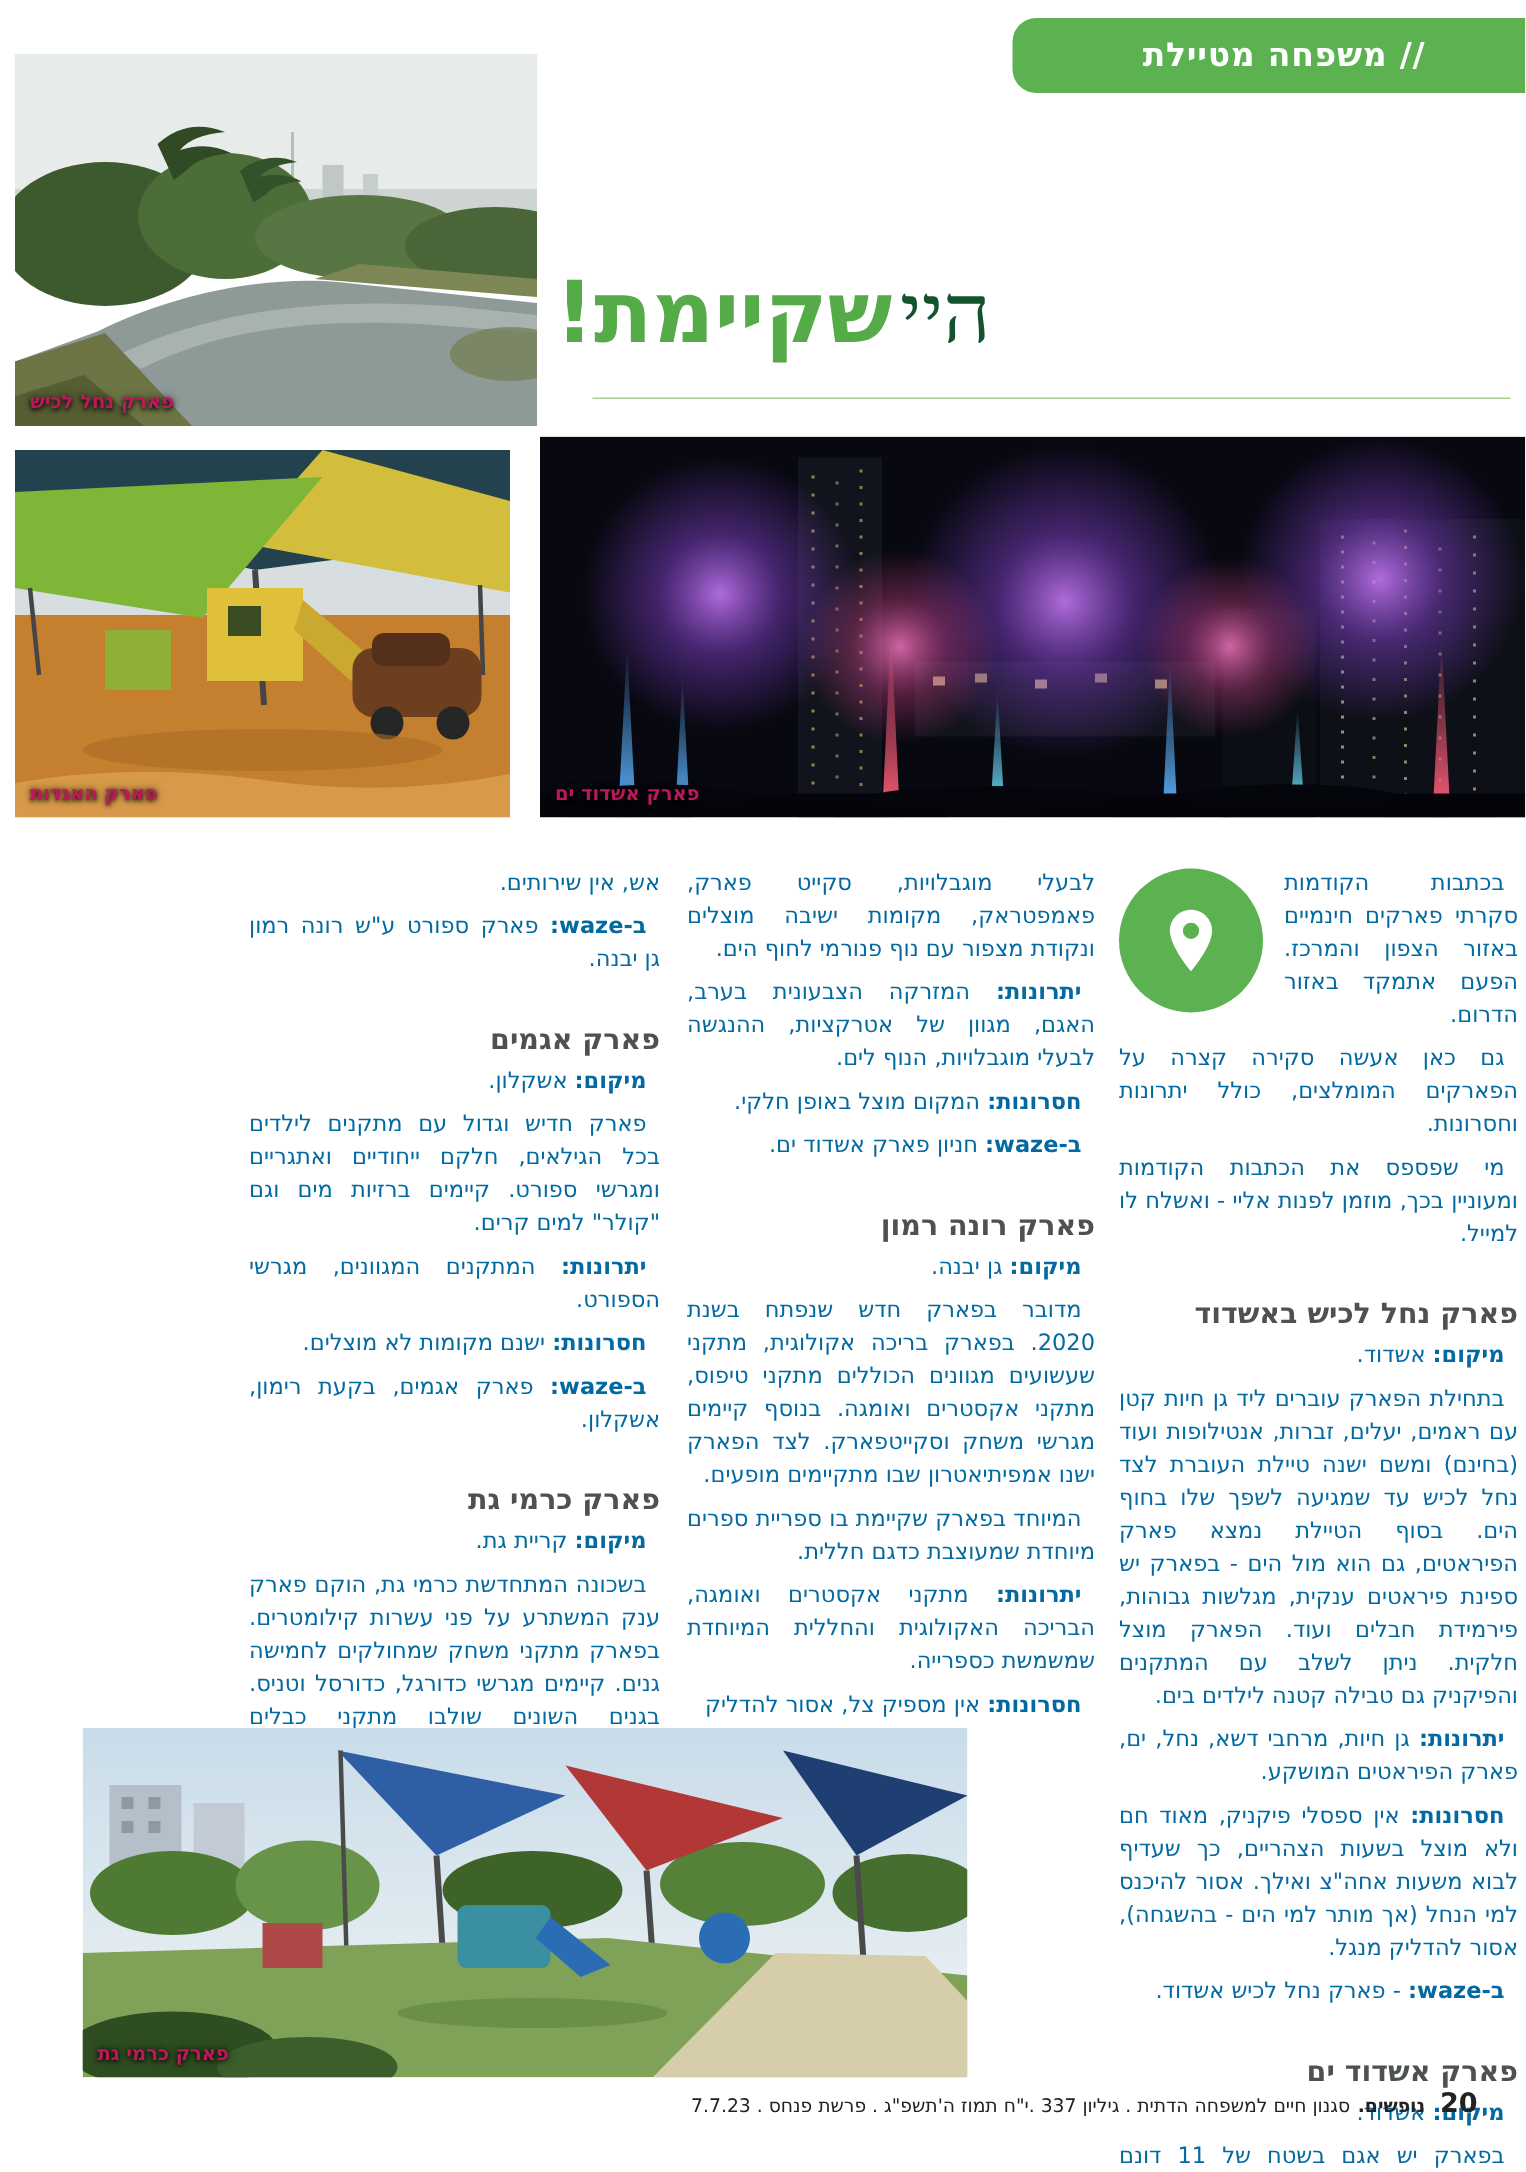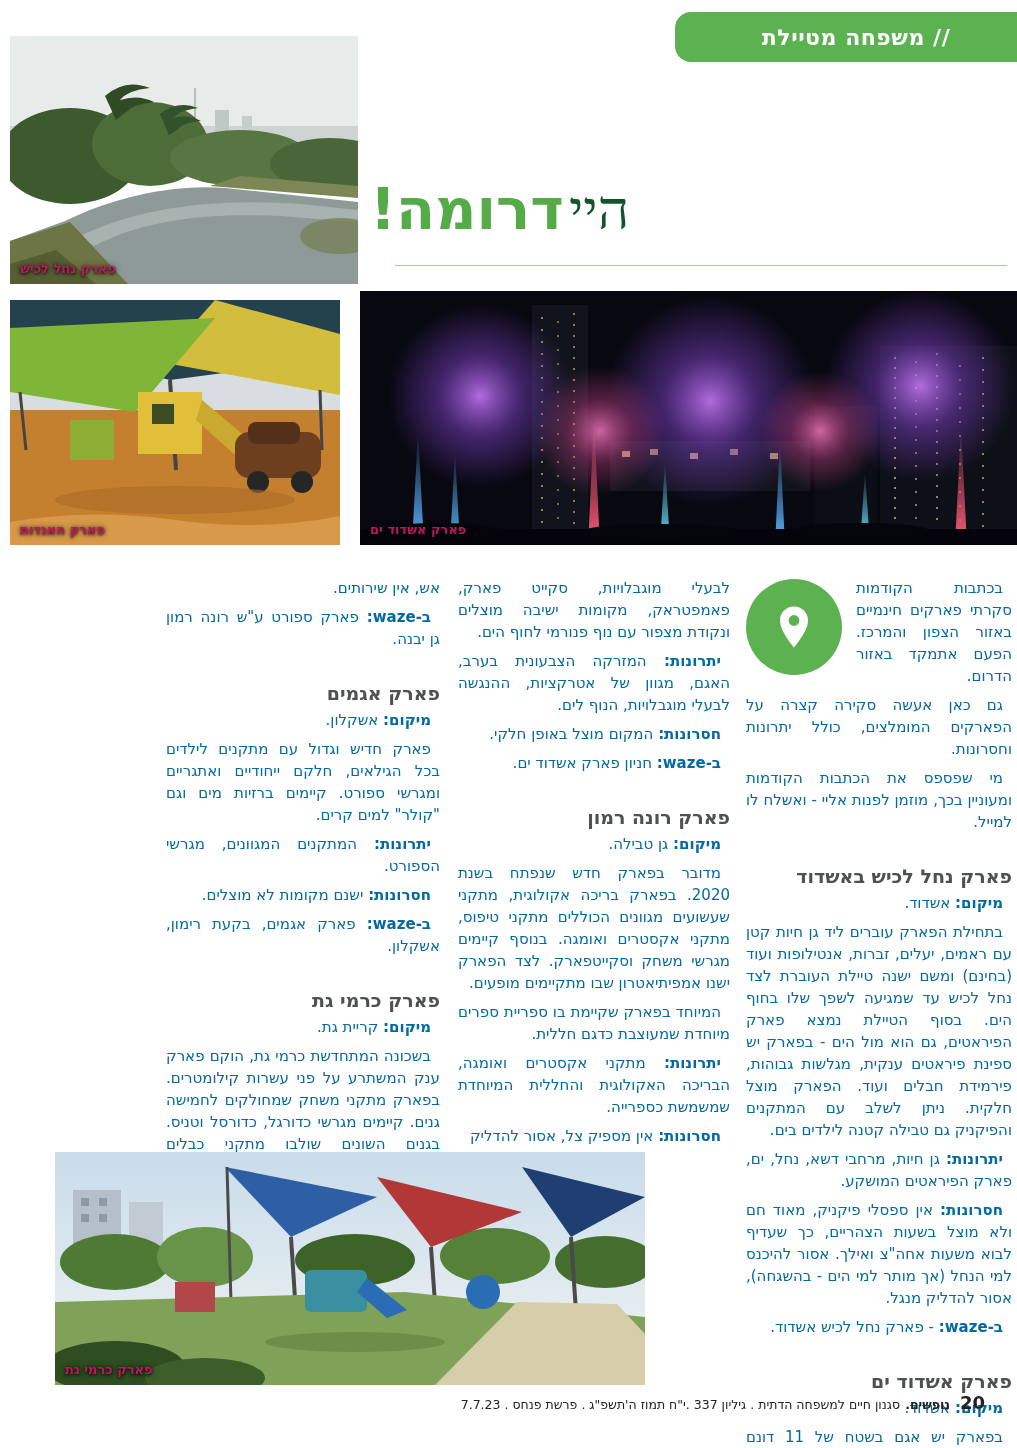--- a/index.html
+++ b/index.html
@@ -78,21 +78,21 @@
       <path d="M0 248 L0 205 L60 186 L118 248 Z" fill="#6e7544"></path>
       <path d="M0 248 L0 228 L46 214 L86 248 Z" fill="#565e33"></path>
       <path d="M200 150 L348 162 L348 150 L230 140 Z" fill="#7d8655"></path>
       <ellipse cx="330" cy="200" rx="40" ry="18" fill="#77815a" opacity=".8"></ellipse>
     </svg>
     <span class="photo-label">פארק נחל לכיש</span>
   </div>
 
   <div class="title">
     <span class="t1">היי</span>
-    <span class="t2">דרומה!</span>
+    <span class="t2">שקיימת!</span>
   </div>
   <div class="title-rule"></div>
 
   <div class="photo" id="photo-ashdod">
     <svg width="657" height="254" viewBox="0 0 657 254">
       <defs>
         <radialGradient id="pg">
             <stop offset="0" stop-color="#cf7dff" stop-opacity=".85"></stop>
             <stop offset=".45" stop-color="#8a46d8" stop-opacity=".45"></stop>
             <stop offset="1" stop-color="#8a46d8" stop-opacity="0"></stop>
@@ -205,21 +205,21 @@
     <p>בפארק יש אגם בשטח של 11 דונם ובמרכזו מזרקה צבעונית. יש אפשרות לשיט באגם (בתשלום). בפארק יש מגוון אטרקציות: מגרשי כדורסל וכדורגל, מתקנים משולבים</p>
   </div>
 
   <div class="col" id="col2">
     <p class="cont">לבעלי מוגבלויות, סקייט פארק, פאמפטראק, מקומות ישיבה מוצלים ונקודת מצפור עם נוף פנורמי לחוף הים.</p>
     <p><b class="lead">יתרונות:</b> <span>המזרקה הצבעונית בערב, האגם, מגוון של אטרקציות, ההנגשה לבעלי מוגבלויות, הנוף לים.</span></p>
     <p><b class="lead">חסרונות:</b> <span>המקום מוצל באופן חלקי.</span></p>
     <p><b class="lead">ב-waze:</b> <span>חניון פארק אשדוד ים.</span></p>
 
     <h3>פארק רונה רמון</h3>
-    <p><b class="lead">מיקום:</b> <span>גן טבילה.</span></p>
+    <p><b class="lead">מיקום:</b> <span>גן יבנה.</span></p>
     <p>מדובר בפארק חדש שנפתח בשנת 2020. בפארק בריכה אקולוגית, מתקני שעשועים מגוונים הכוללים מתקני טיפוס, מתקני אקסטרים ואומגה. בנוסף קיימים מגרשי משחק וסקייטפארק. לצד הפארק ישנו אמפיתיאטרון שבו מתקיימים מופעים.</p>
     <p>המיוחד בפארק שקיימת בו ספריית ספרים מיוחדת שמעוצבת כדגם חללית.</p>
     <p><b class="lead">יתרונות:</b> <span>מתקני אקסטרים ואומגה, הבריכה האקולוגית והחללית המיוחדת שמשמשת כספרייה.</span></p>
     <p><b class="lead">חסרונות:</b> <span>אין מספיק צל, אסור להדליק</span></p>
   </div>
 
   <div class="col" id="col3">
     <p class="cont">אש, אין שירותים.</p>
     <p><b class="lead">ב-waze:</b> <span>פארק ספורט ע"ש רונה רמון גן יבנה.</span></p>
 

